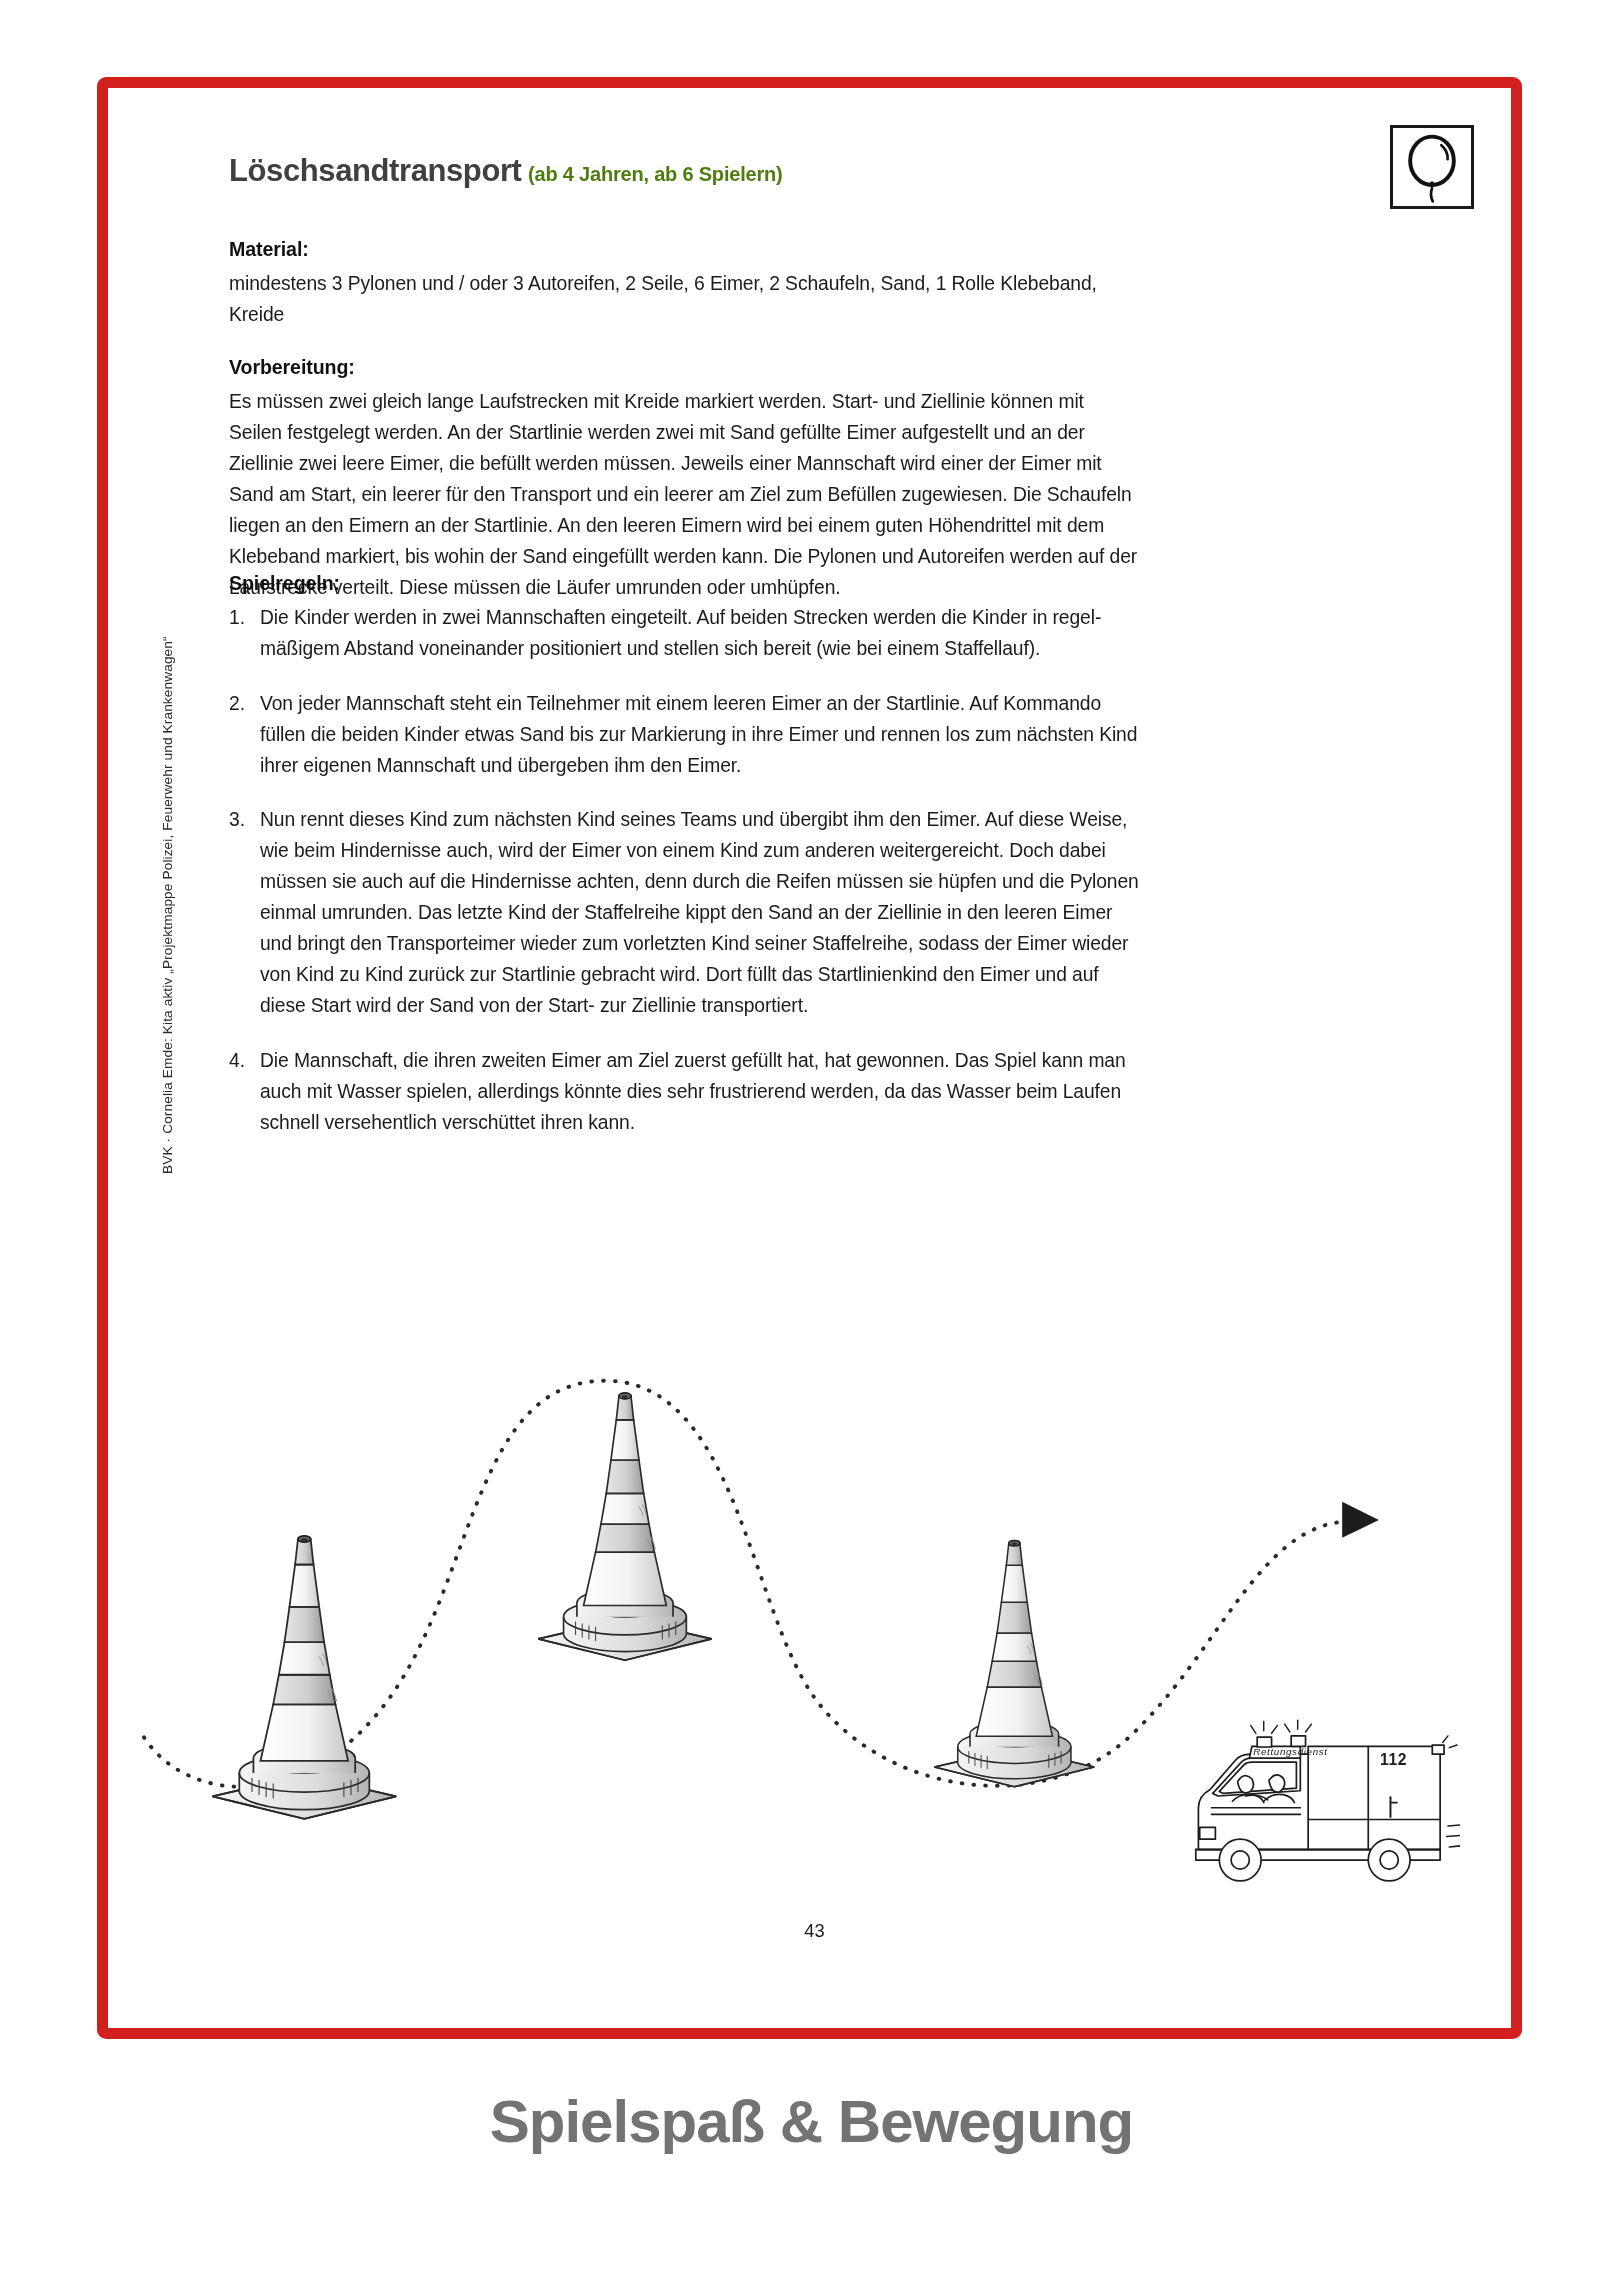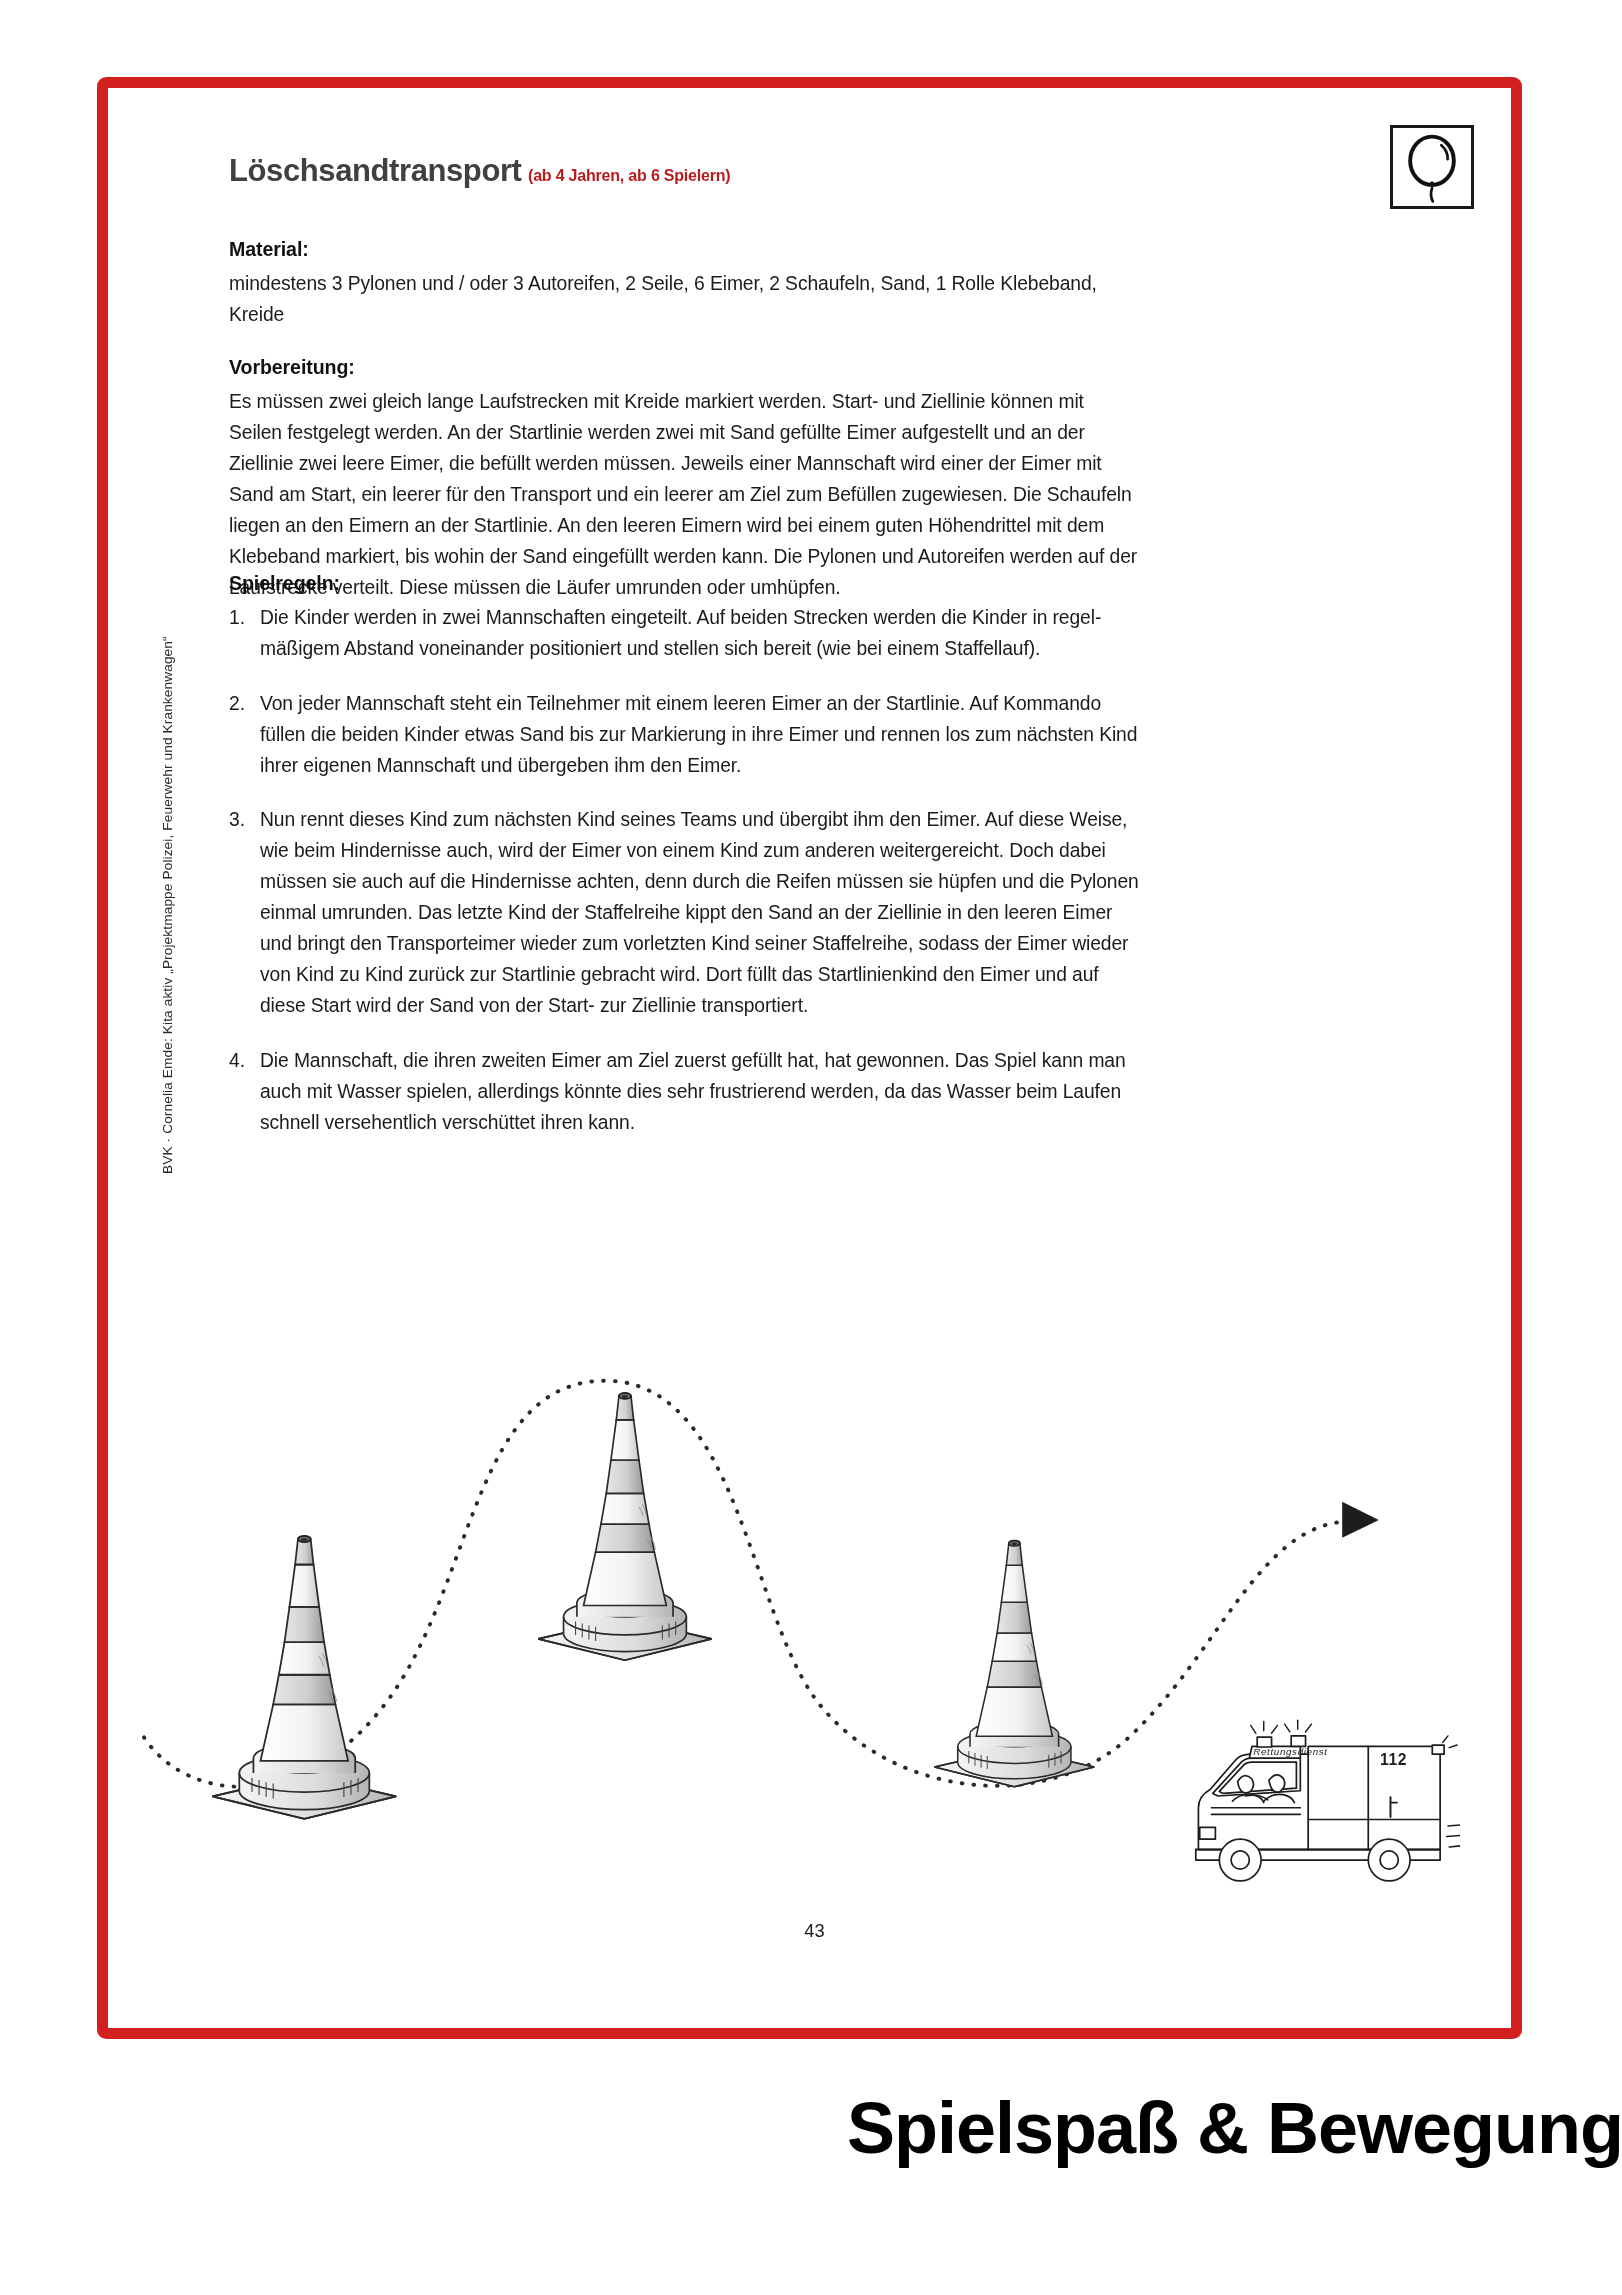--- a/index.html
+++ b/index.html
@@ -42,24 +42,24 @@
     width: 1112px;
   }
   #game-title {
     font-size: 31px;
     font-weight: 800;
     letter-spacing: -0.4px;
     color: #404040;
     display: inline;
   }
   #game-subtitle {
-    font-size: 16px;
+    font-size: 20px;
     font-weight: 700;
     letter-spacing: -0.2px;
-    color: #b91c1c;
+    color: #4d7c0f;
     display: inline;
     margin-left: 6.5px;
   }
 
   
   #balloon-badge {
     position: absolute;
     right: 37px;
     top: 37px;
     width: 84px;
@@ -160,23 +160,23 @@
     width: 288px;
     height: 196px;
   }
 
   
   #footer-banner {
     position: absolute;
     left: 0;
     right: 0;
     top: 2087px;
-    text-align: right;
-    color: #000000;
-    font-size: 72px;
+    text-align: center;
+    color: #737373;
+    font-size: 60px;
     font-weight: 800;
     letter-spacing: -1px;
     font-family: "Liberation Sans", sans-serif;
   }
 </style>
 </head>
 <body>
 
 <div id="page-frame">
   <div id="page-inner">

